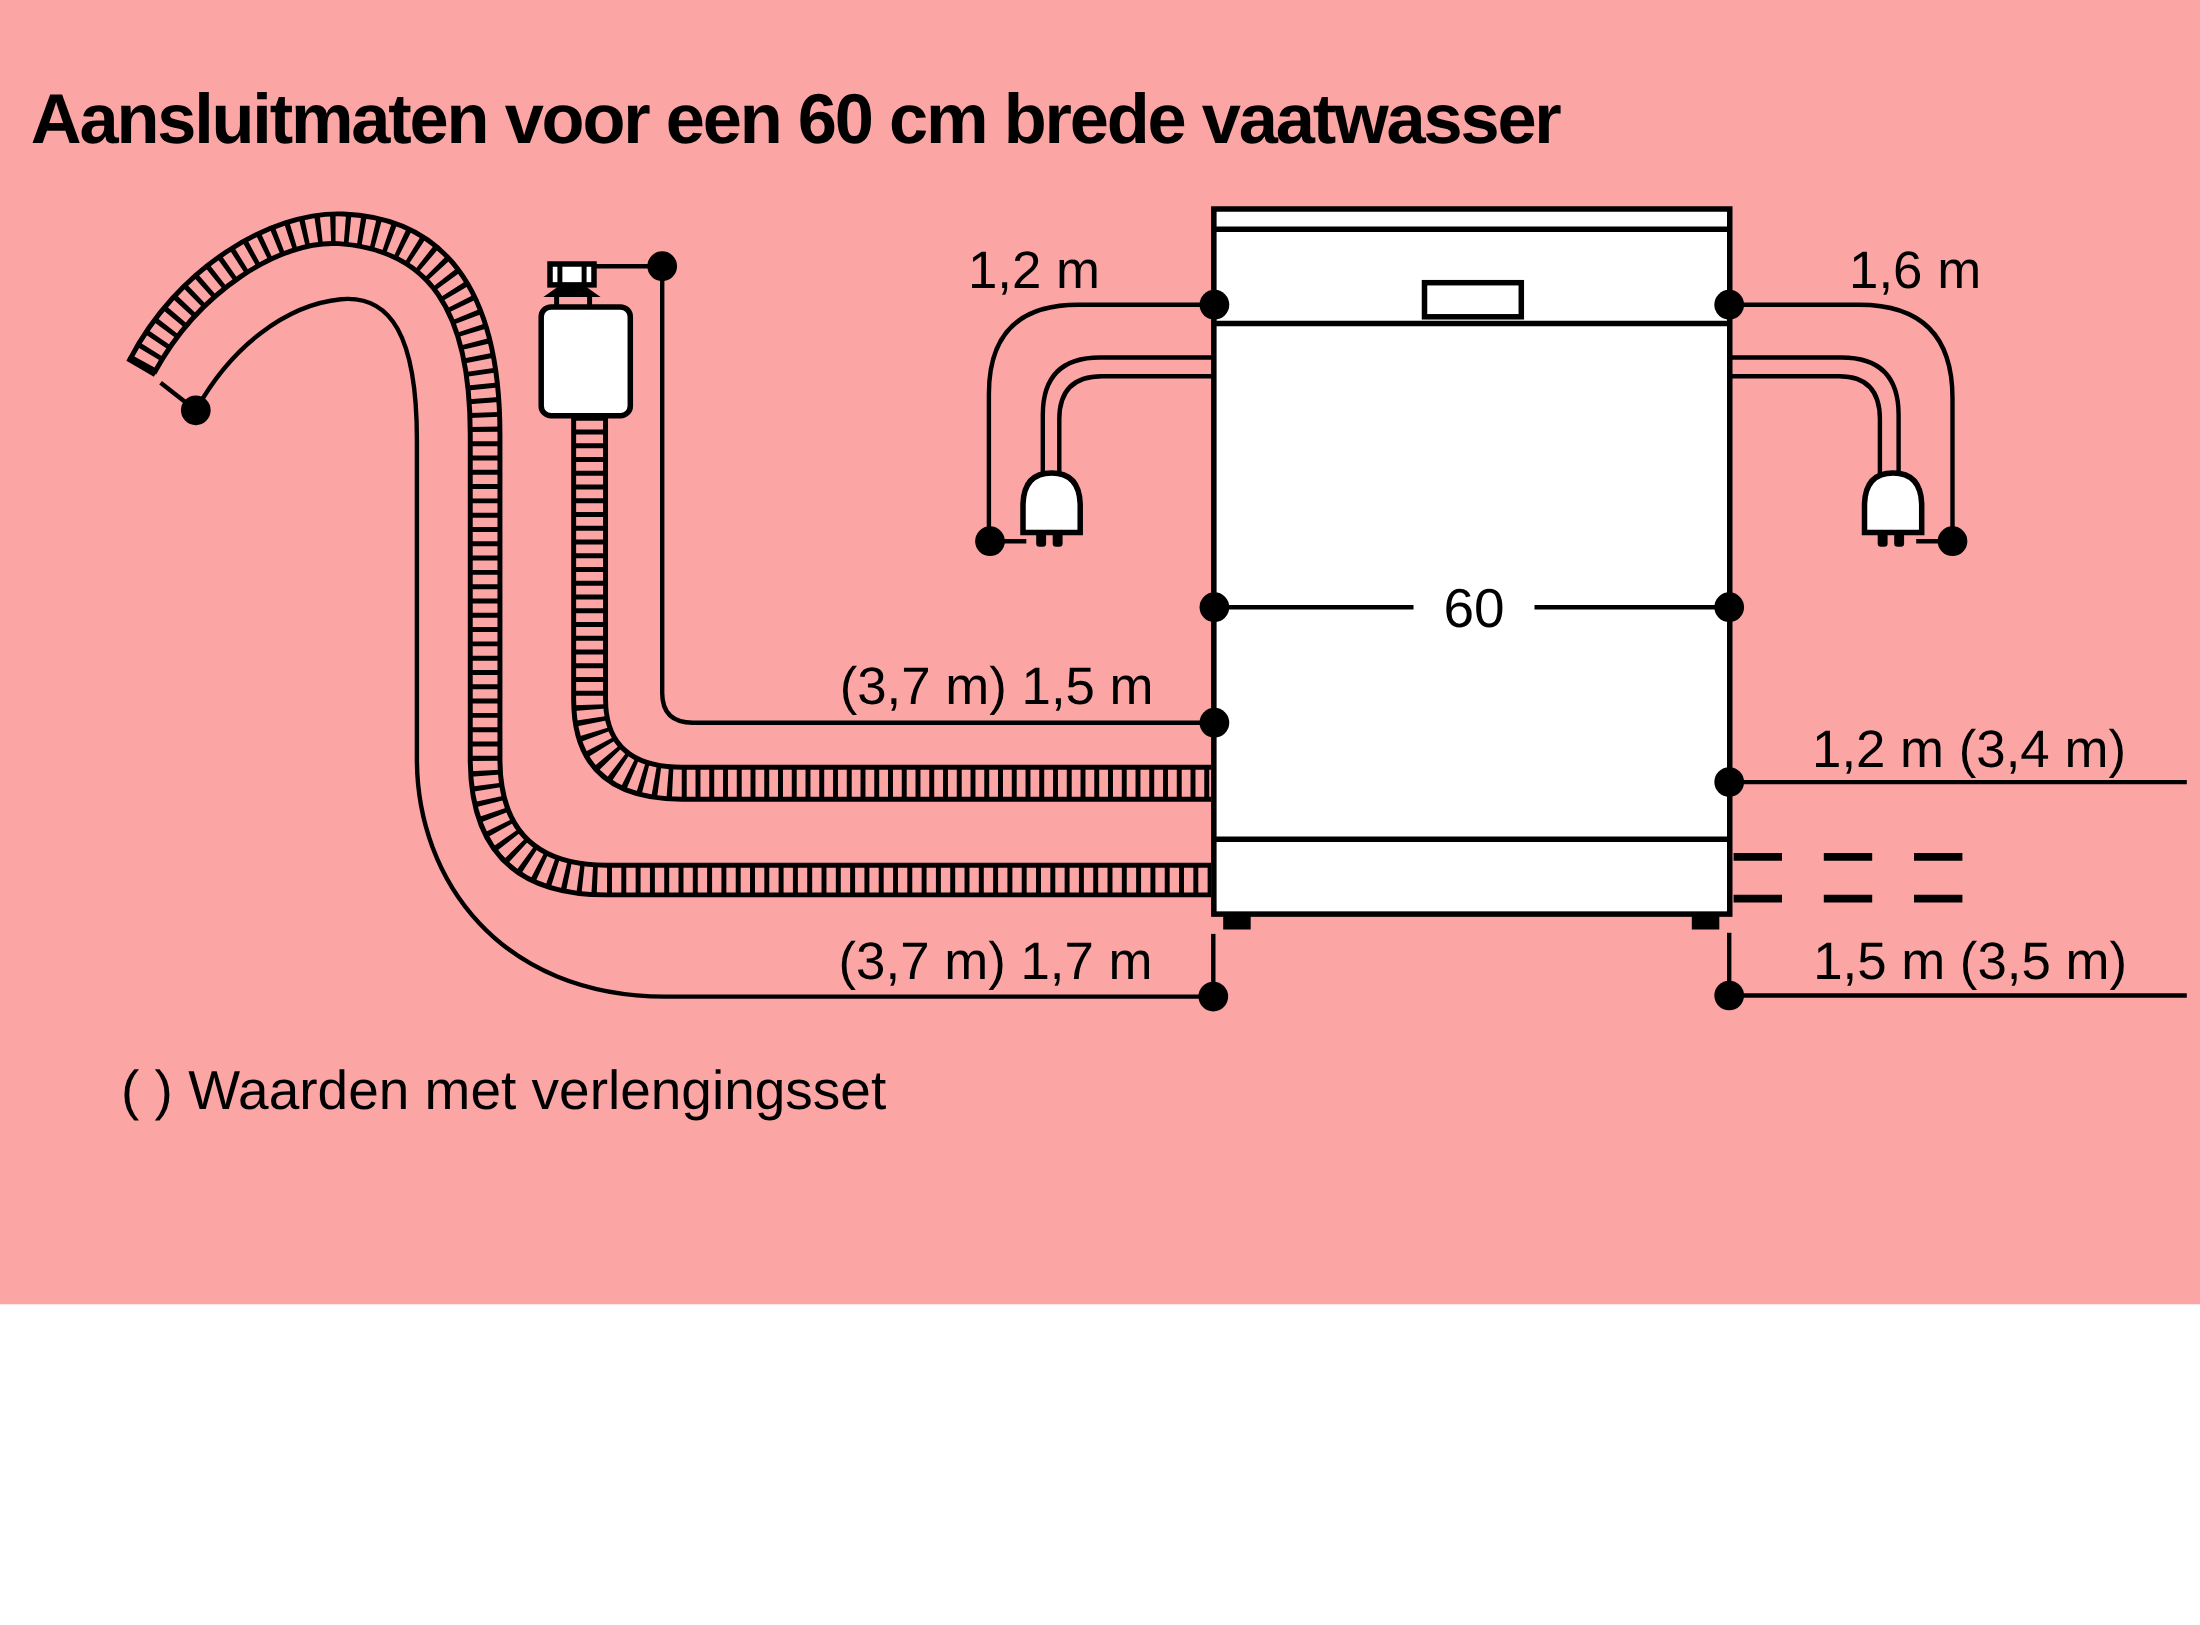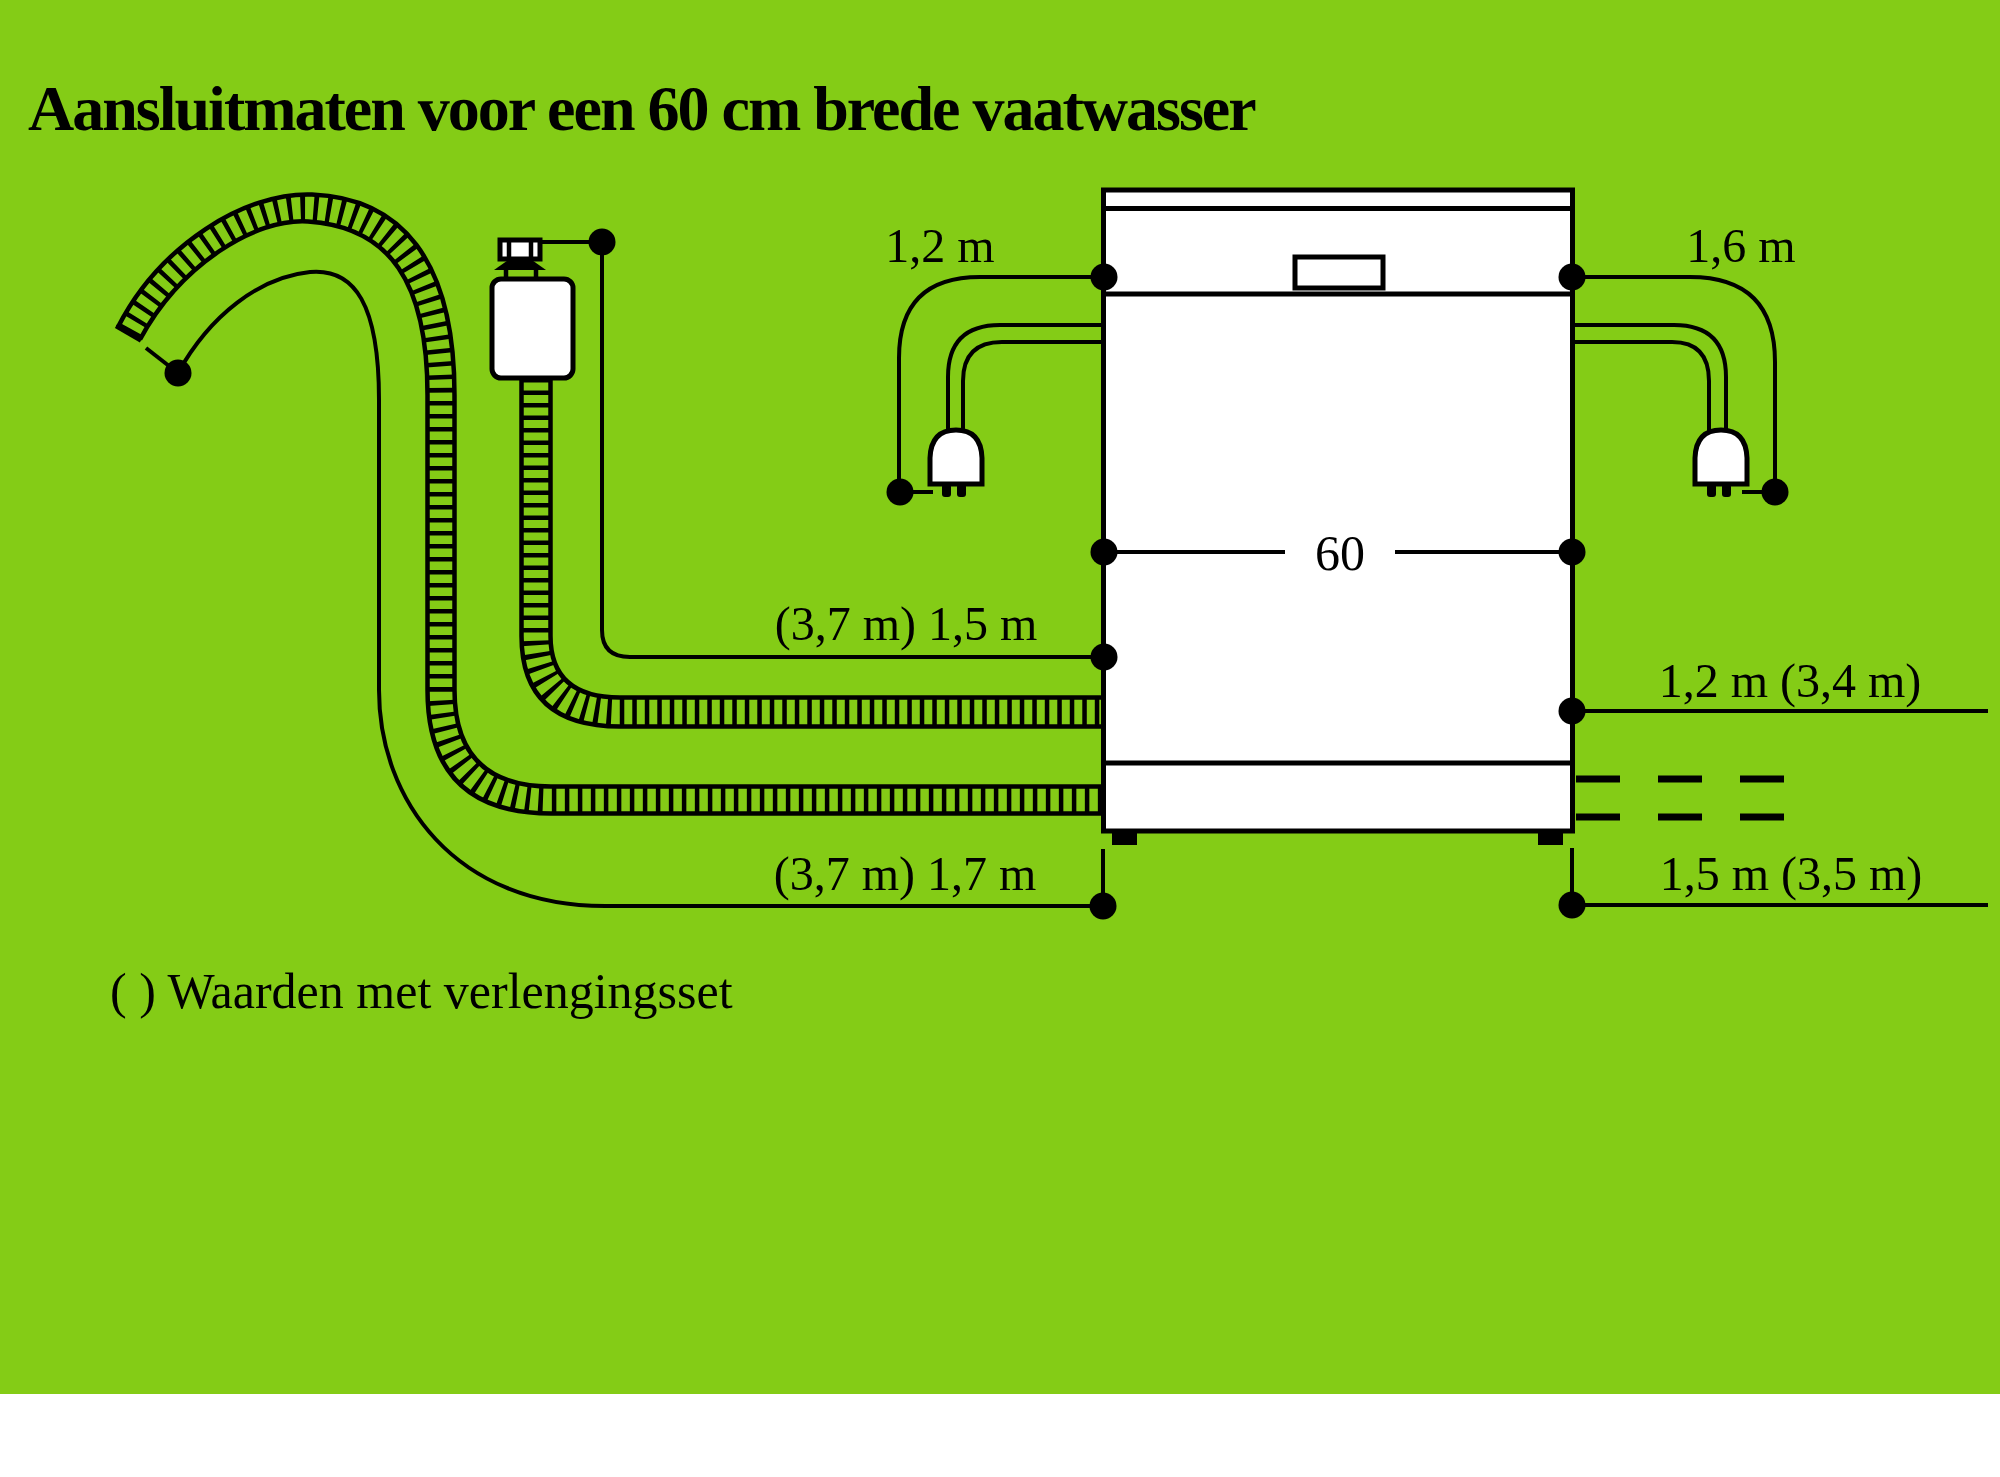--- a/index.html
+++ b/index.html
@@ -1,21 +1,21 @@
 <!DOCTYPE html>
 <html><head>
 <meta charset="utf-8">
 <style>
   html, body { margin: 0; padding: 0; background: #ffffff; }
   .stage {
     position: relative;
     width: 2000px;
-    height: 1394px;
-    background: #84cc16;
-    font-family: Liberation Serif, serif;
+    height: 1186px;
+    background: #fca5a5;
+    font-family: Liberation Sans, sans-serif;
   }
   svg { display: block; }
   
   .ln    { stroke: #000; stroke-width: 5;   fill: none; }
   .thin  { stroke: #000; stroke-width: 4;   fill: none; }
   .rail  { stroke: #000; stroke-width: 4.5; fill: none; }
   .rung27 { stroke: #000; stroke-width: 27; fill: none; stroke-dasharray: 4.5 8.5; }
   .rung29 { stroke: #000; stroke-width: 29; fill: none; stroke-dasharray: 4.5 8; }
   .dashln { stroke: #000; stroke-width: 7;  fill: none; stroke-dasharray: 44 38; }
   .blk   { fill: #000; stroke: none; }

